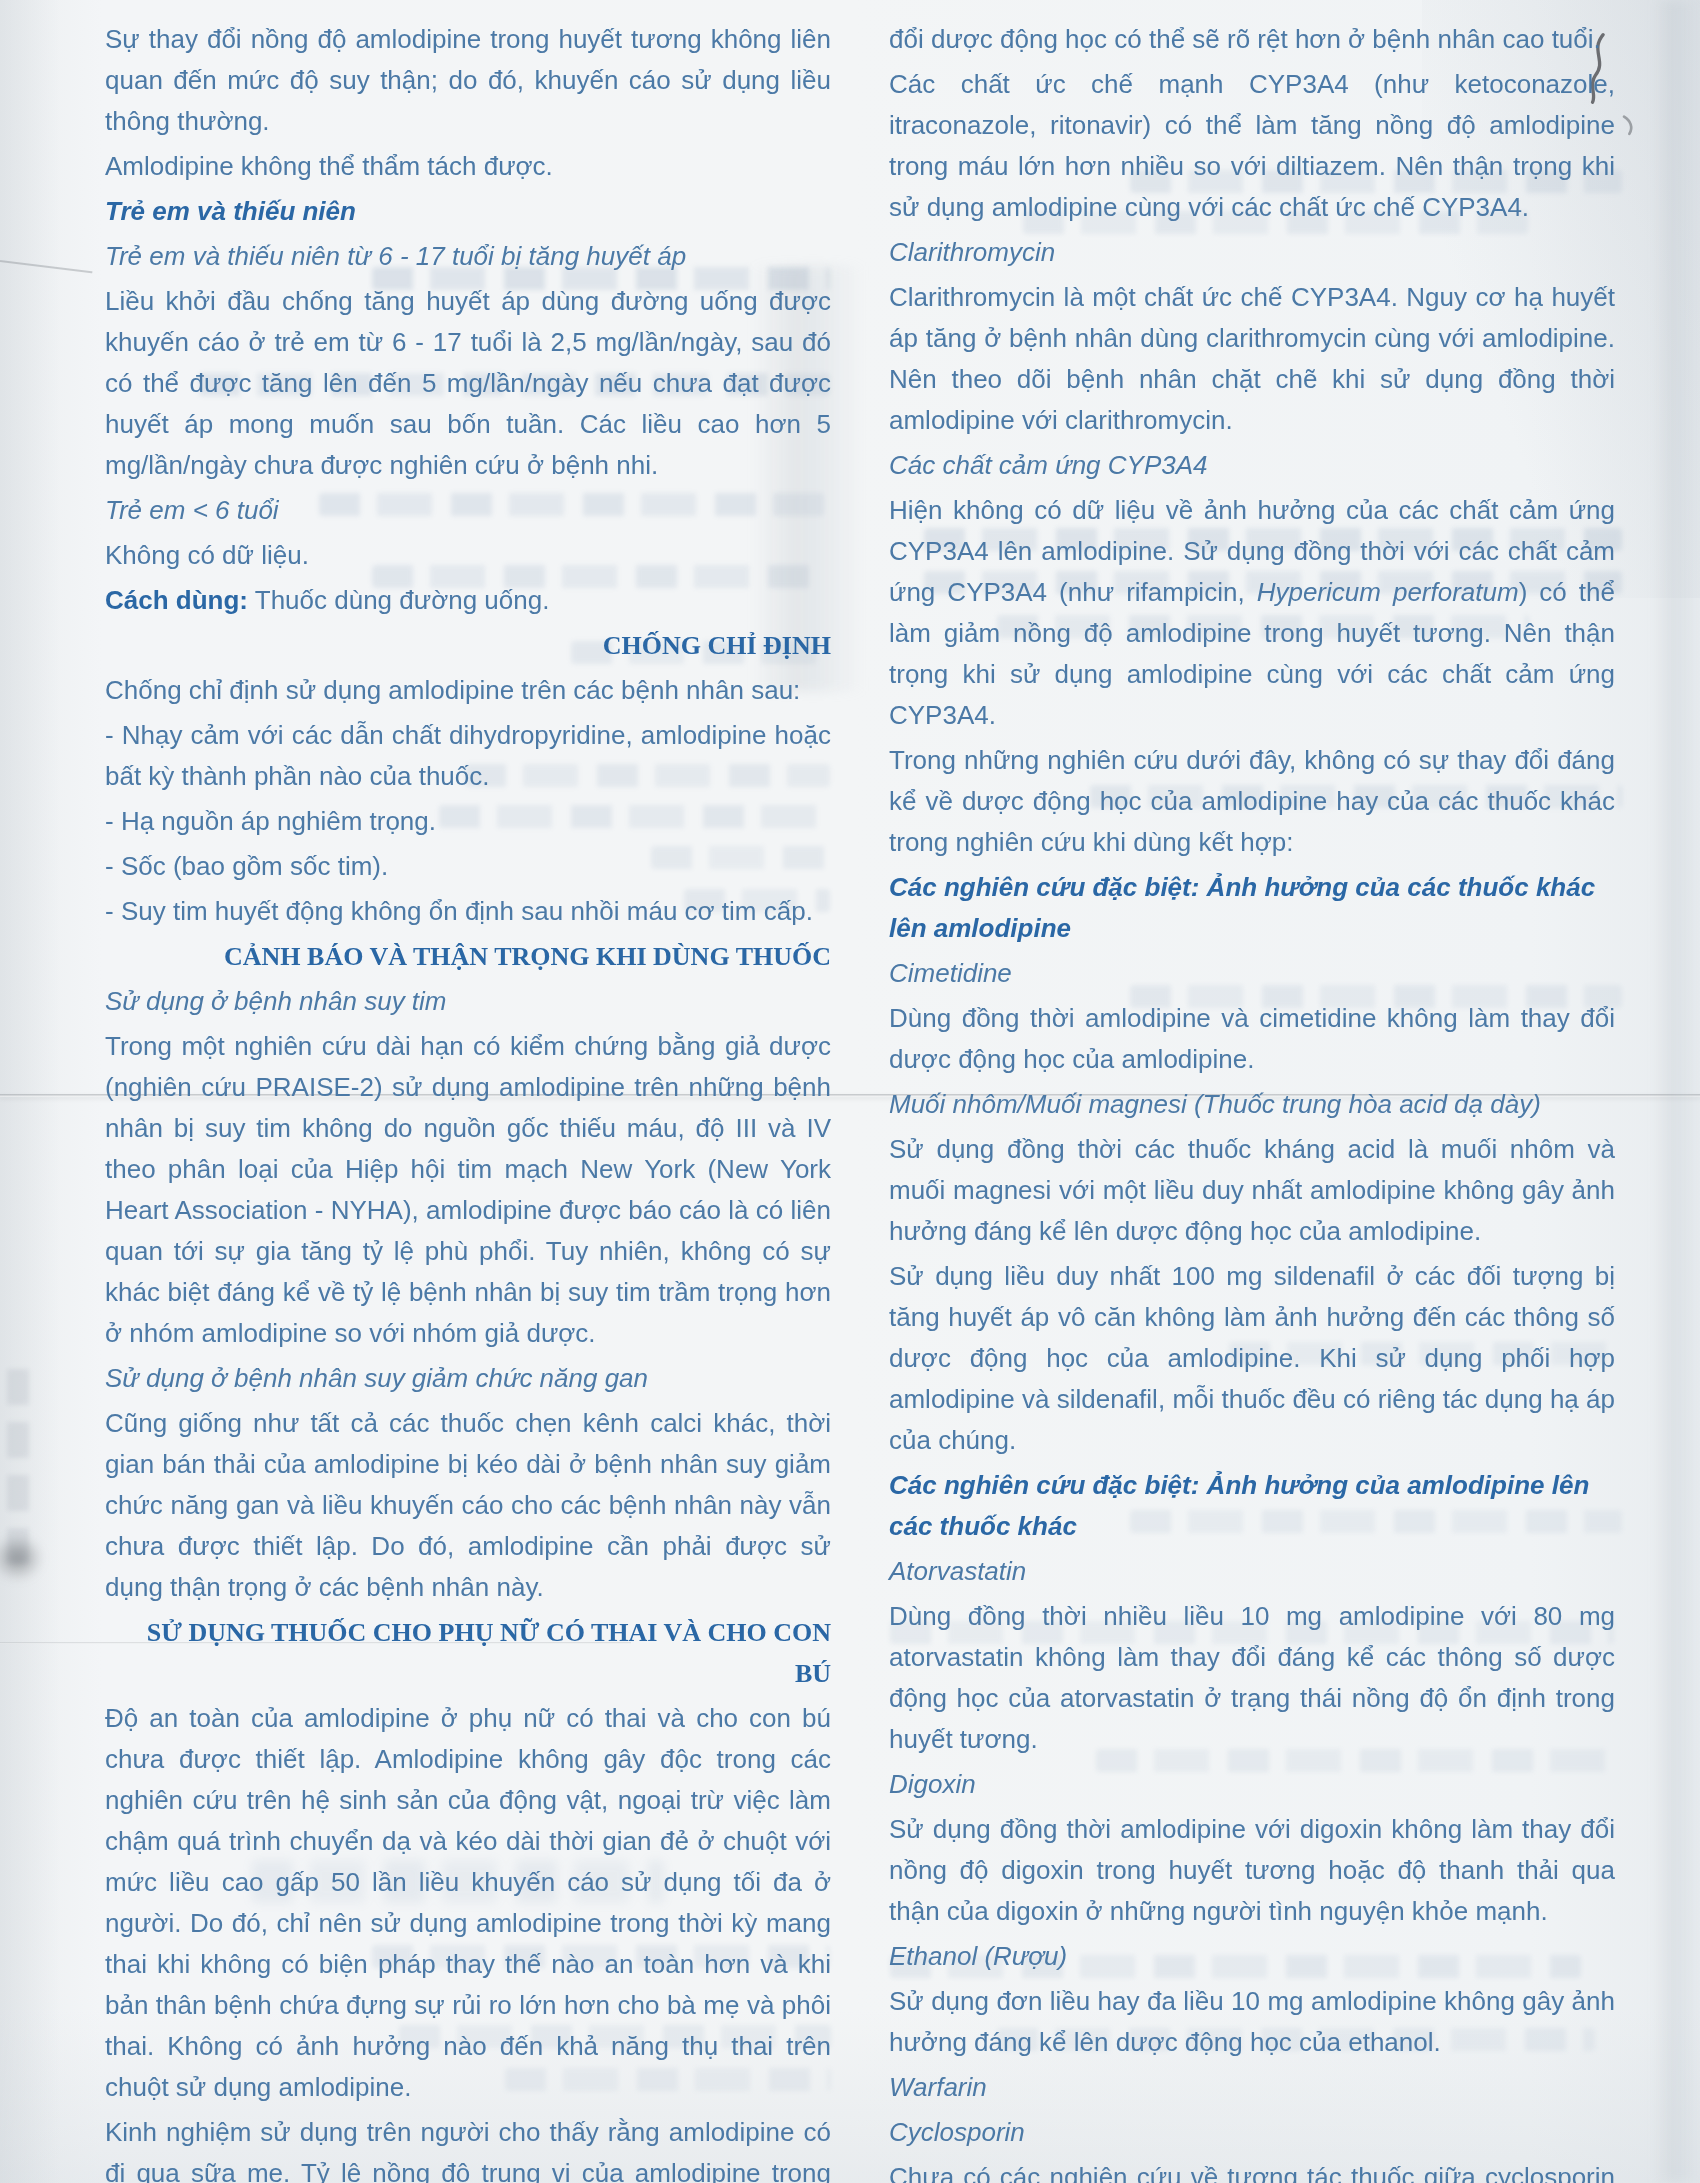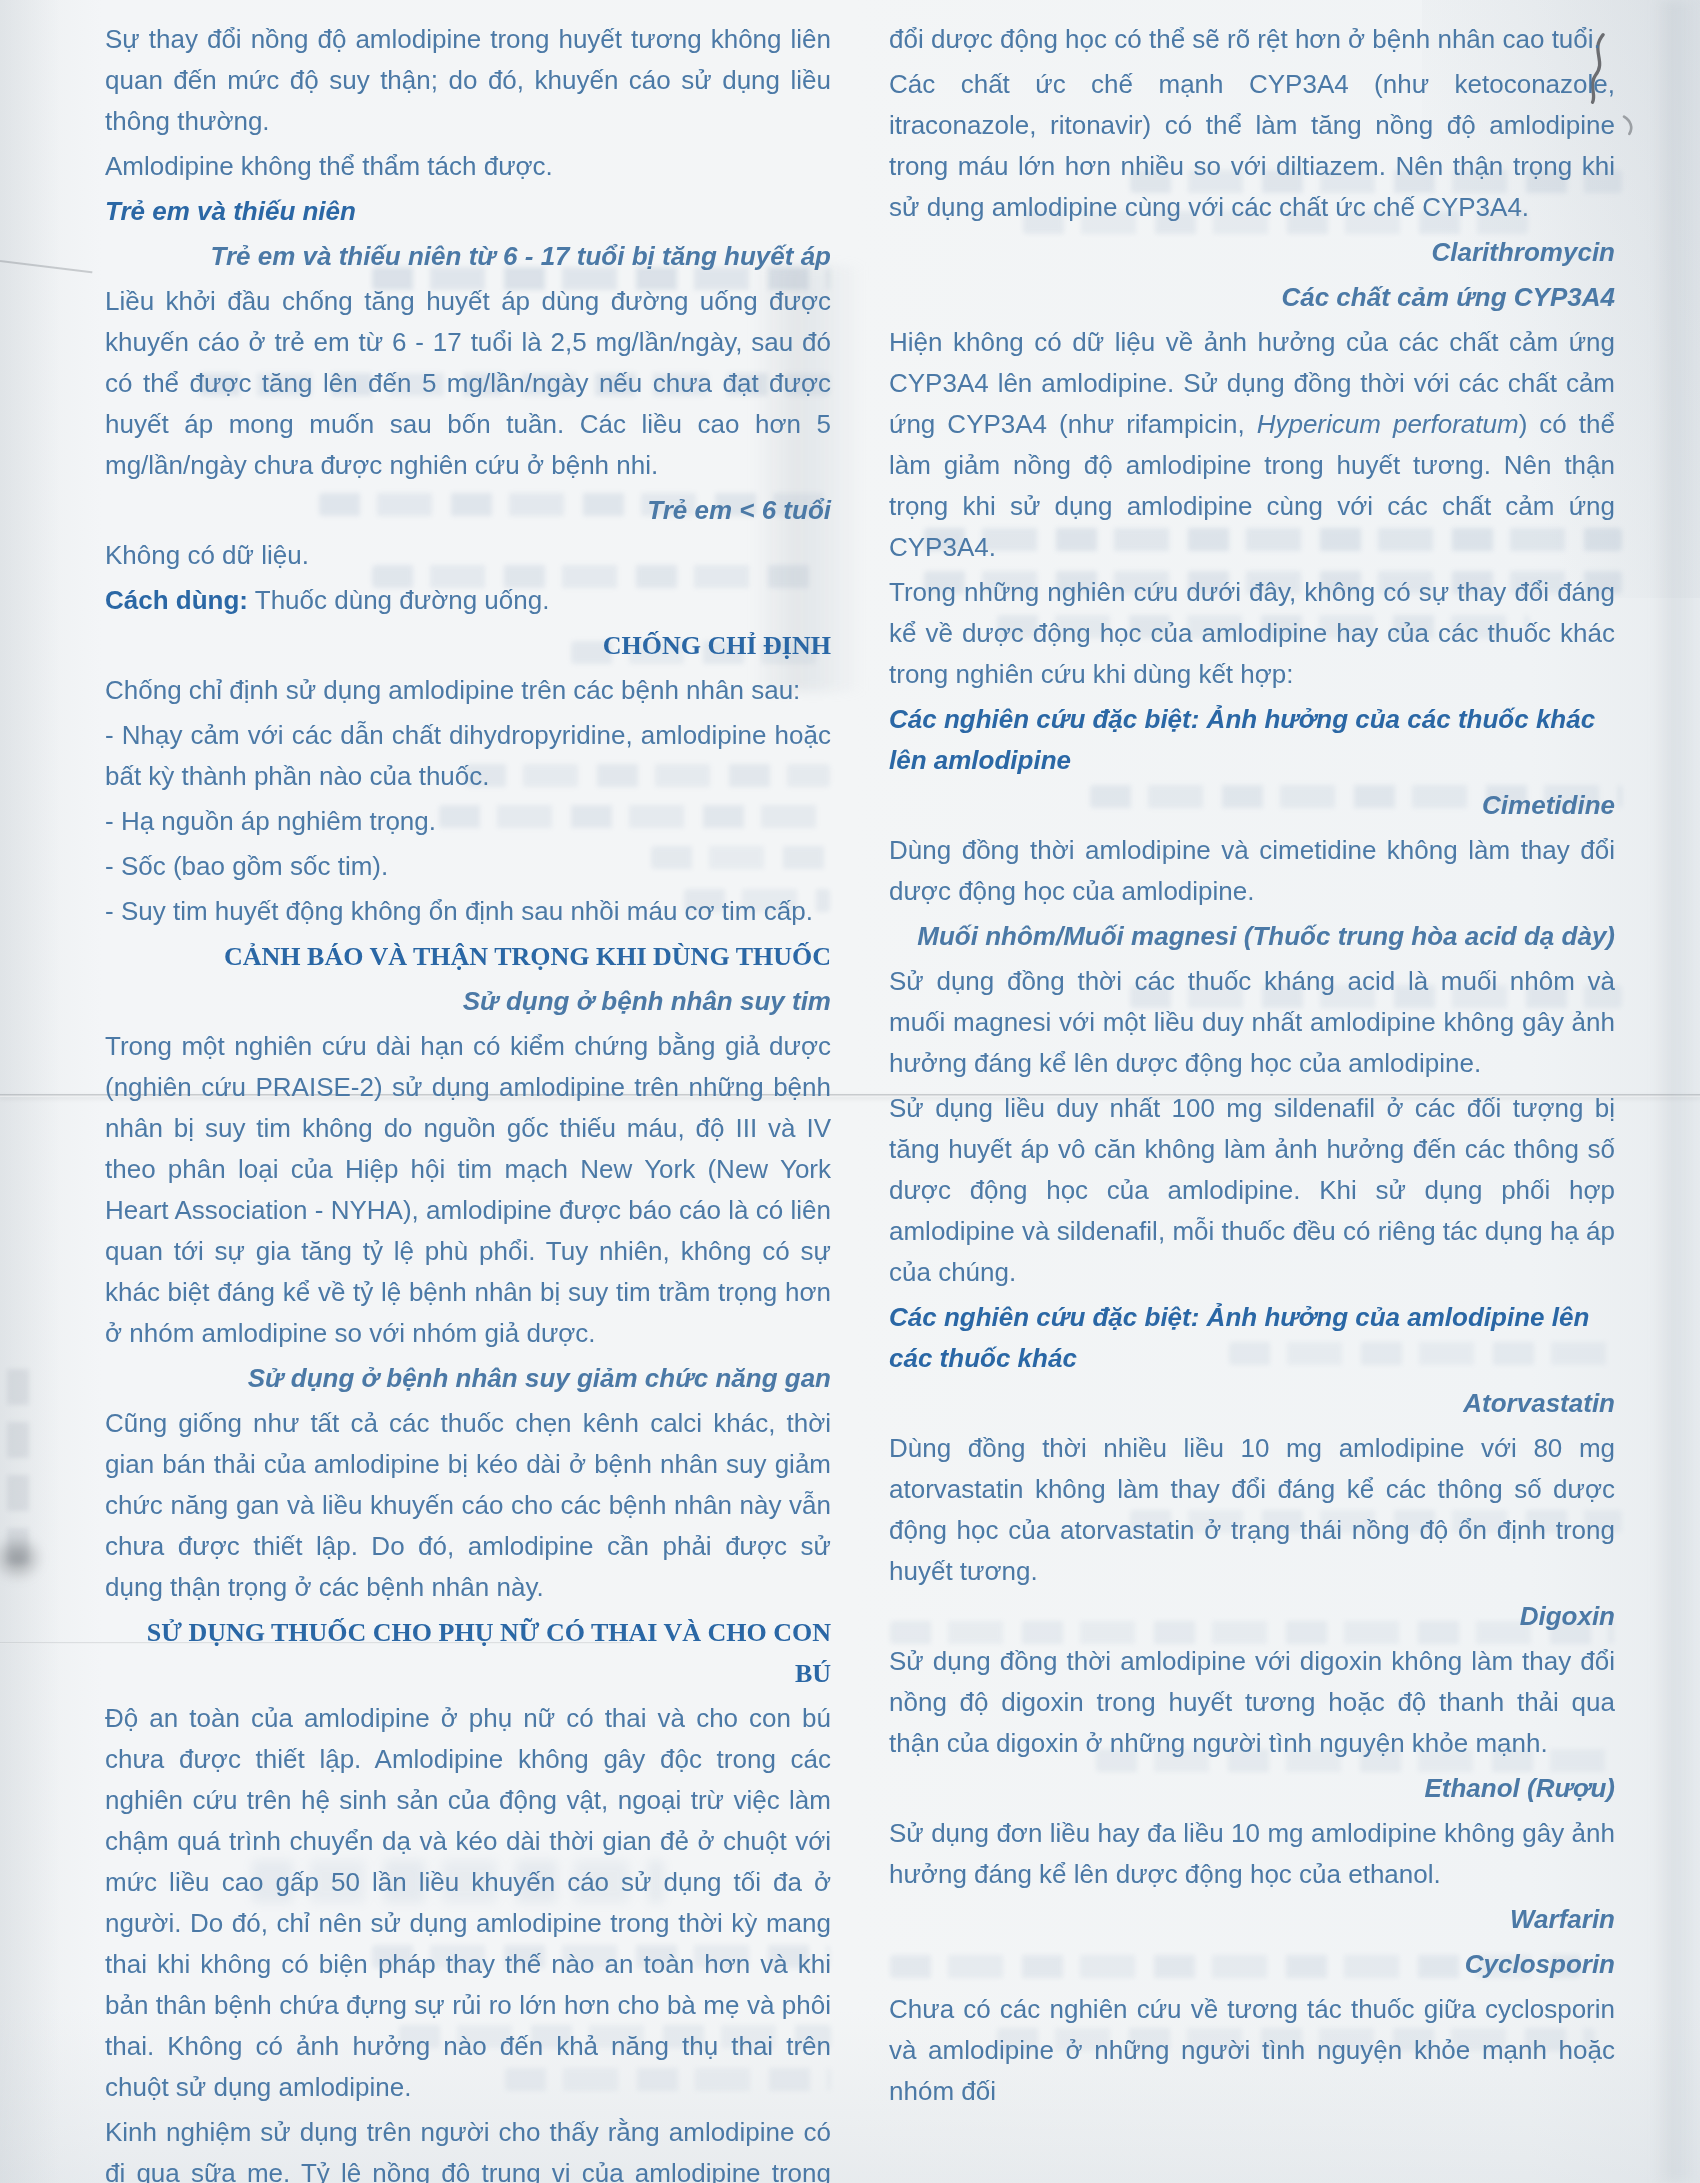--- a/index.html
+++ b/index.html
@@ -20,21 +20,21 @@
   .shade-left-edge{left:0;top:0;width:60px;height:100%;
     background:linear-gradient(90deg,rgba(200,206,212,.35),transparent);}
 
   .col{position:absolute;top:14.6px;font-size:26px;line-height:41px;text-align:justify;}
   .col-left{left:101px;width:734px;}
   .col-right{left:885px;width:734px;}
 
   .blk{margin:4px;}
   .t-h1{font-weight:700;font-style:normal;color:#2a67a5;text-align:right;font-family:Liberation Serif, serif;}
   .t-hi{font-weight:700;font-style:italic;color:#2a67a5;text-align:left;}
-  .t-it{font-style:italic;text-align:right;font-weight:bold;}
+  .t-it{font-style:italic;text-align:left;}
   .t-p{}
   .part-b{font-weight:700;color:#2a67a5;}
   .part-i{font-style:italic;}
   .part-n{}
 
   
   .bleed{position:absolute;height:22.6px;border-radius:4px;filter:blur(2.7px);
     background:repeating-linear-gradient(90deg,
       rgba(122,148,178,.40) 0 41px, rgba(122,148,178,0) 41px 58px,
       rgba(122,148,178,.32) 58px 113px, rgba(122,148,178,0) 113px 132px);}
@@ -130,20 +130,21 @@
       <div class="blk t-it">Sử dụng ở bệnh nhân suy giảm chức năng gan</div>
       <div class="blk t-p">Cũng giống như tất cả các thuốc chẹn kênh calci khác, thời gian bán thải của amlodipine bị kéo dài ở bệnh nhân suy giảm chức năng gan và liều khuyến cáo cho các bệnh nhân này vẫn chưa được thiết lập. Do đó, amlodipine cần phải được sử dụng thận trọng ở các bệnh nhân này.</div>
       <div class="blk t-h1">SỬ DỤNG THUỐC CHO PHỤ NỮ CÓ THAI VÀ CHO CON BÚ</div>
       <div class="blk t-p">Độ an toàn của amlodipine ở phụ nữ có thai và cho con bú chưa được thiết lập. Amlodipine không gây độc trong các nghiên cứu trên hệ sinh sản của động vật, ngoại trừ việc làm chậm quá trình chuyển dạ và kéo dài thời gian đẻ ở chuột với mức liều cao gấp 50 lần liều khuyến cáo sử dụng tối đa ở người. Do đó, chỉ nên sử dụng amlodipine trong thời kỳ mang thai khi không có biện pháp thay thế nào an toàn hơn và khi bản thân bệnh chứa đựng sự rủi ro lớn hơn cho bà mẹ và phôi thai. Không có ảnh hưởng nào đến khả năng thụ thai trên chuột sử dụng amlodipine.</div>
       <div class="blk t-p">Kinh nghiệm sử dụng trên người cho thấy rằng amlodipine có đi qua sữa mẹ. Tỷ lệ nồng độ trung vi của amlodipine trong sữa/huyết tương ở 31 phụ nữ đang cho con bú bị cao huyết áp do thai kỳ là 0,85 sau khi sử dụng amlodipine ở liều khởi đầu là 5 mg/lần/ngày, liều này được điều chỉnh nếu cần (liều dùng trung</div>
     </div>
   <div class="col col-right">
       <div class="blk t-p">đổi dược động học có thể sẽ rõ rệt hơn ở bệnh nhân cao tuổi.</div>
       <div class="blk t-p">Các chất ức chế mạnh CYP3A4 (như ketoconazole, itraconazole, ritonavir) có thể làm tăng nồng độ amlodipine trong máu lớn hơn nhiều so với diltiazem. Nên thận trọng khi sử dụng amlodipine cùng với các chất ức chế CYP3A4.</div>
       <div class="blk t-it">Clarithromycin</div>
+      <div class="blk t-p">Clarithromycin là một chất ức chế CYP3A4. Nguy cơ hạ huyết áp tăng ở bệnh nhân dùng clarithromycin cùng với amlodipine. Nên theo dõi bệnh nhân chặt chẽ khi sử dụng đồng thời amlodipine với clarithromycin.</div>
       <div class="blk t-it">Các chất cảm ứng CYP3A4</div>
       <div class="blk t-p"><span class="part-n">Hiện không có dữ liệu về ảnh hưởng của các chất cảm ứng CYP3A4 lên amlodipine. Sử dụng đồng thời với các chất cảm ứng CYP3A4 (như rifampicin, </span><span class="part-i">Hypericum perforatum</span><span class="part-n">) có thể làm giảm nồng độ amlodipine trong huyết tương. Nên thận trọng khi sử dụng amlodipine cùng với các chất cảm ứng CYP3A4.</span></div>
       <div class="blk t-p">Trong những nghiên cứu dưới đây, không có sự thay đổi đáng kể về dược động học của amlodipine hay của các thuốc khác trong nghiên cứu khi dùng kết hợp:</div>
       <div class="blk t-hi">Các nghiên cứu đặc biệt: Ảnh hưởng của các thuốc khác lên amlodipine</div>
       <div class="blk t-it">Cimetidine</div>
       <div class="blk t-p">Dùng đồng thời amlodipine và cimetidine không làm thay đổi dược động học của amlodipine.</div>
       <div class="blk t-it">Muối nhôm/Muối magnesi (Thuốc trung hòa acid dạ dày)</div>
       <div class="blk t-p">Sử dụng đồng thời các thuốc kháng acid là muối nhôm và muối magnesi với một liều duy nhất amlodipine không gây ảnh hưởng đáng kể lên dược động học của amlodipine.</div>
       <div class="blk t-p">Sử dụng liều duy nhất 100 mg sildenafil ở các đối tượng bị tăng huyết áp vô căn không làm ảnh hưởng đến các thông số dược động học của amlodipine. Khi sử dụng phối hợp amlodipine và sildenafil, mỗi thuốc đều có riêng tác dụng hạ áp của chúng.</div>
       <div class="blk t-hi">Các nghiên cứu đặc biệt: Ảnh hưởng của amlodipine lên các thuốc khác</div>

